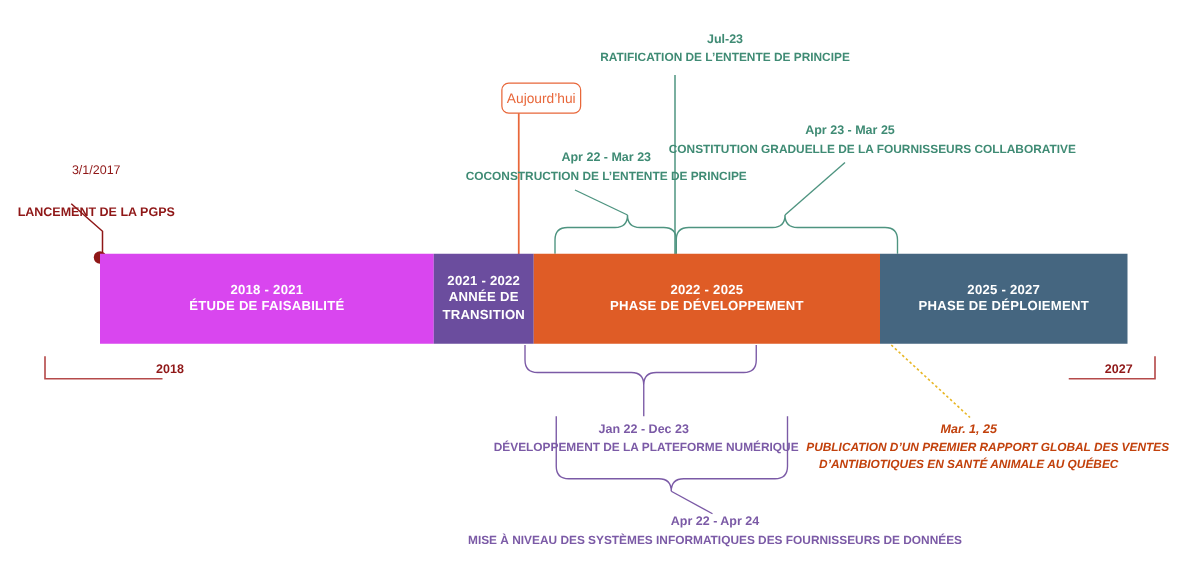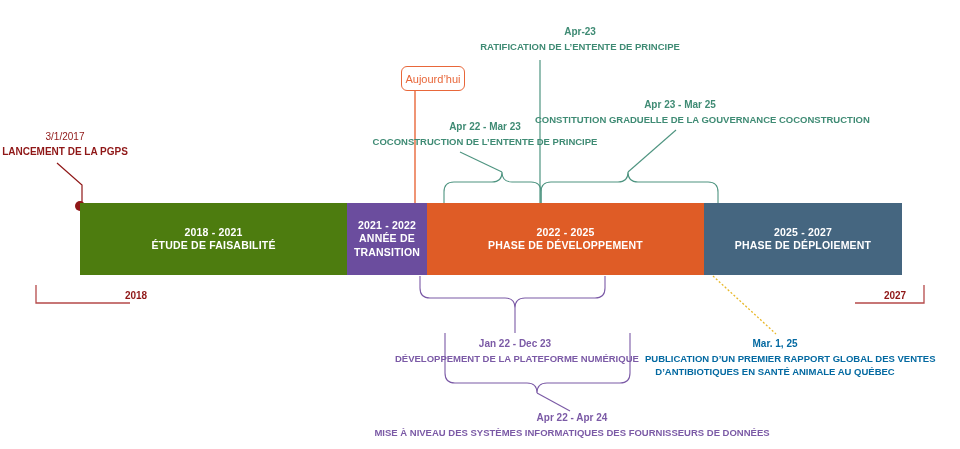--- a/index.html
+++ b/index.html
@@ -70,21 +70,21 @@
   }
   .lbl .text {
     font-size: 9.5px;
     font-weight: bold;
     display: block;
     white-space: nowrap;
   }
 
   .c-green  { color: #3f8b74; }
   .c-purple { color: #7b5aa6; }
-  .c-gold   { color: #0369a1; }
+  .c-gold   { color: #c2410c; font-style: italic; }
 
   
   #today {
     position: absolute;
     left: 384px;
     top: 66px;
     width: 62px;
     height: 23px;
     border: 1.4px solid #e8673a;
     border-radius: 6px;
@@ -99,32 +99,34 @@
   }
 
   
   #launch {
     position: absolute;
     left: 0px;
     top: 129px;
     width: 130px;
     text-align: center;
     line-height: 1.5;
+    padding-left: 12px;
   }
   #launch .date {
     font-size: 10px;
     color: #8f1717;
     display: block;
   }
   #launch .text {
     font-size: 10px;
     font-weight: bold;
     color: #8f1717;
     display: block;
     white-space: nowrap;
+    margin-top: 19px;
   }
 
   
   .yearmark {
     position: absolute;
     top: 286px;
     height: 18px;
     color: #8f1717;
     font-size: 10px;
     font-weight: bold;
@@ -197,36 +199,36 @@
   </svg>
 
   <div id="launch">
     <span class="date">3/1/2017</span>
     <span class="text">LANCEMENT DE LA PGPS</span>
   </div>
 
   <div id="today">Aujourd’hui</div>
 
   <div class="lbl c-green" style="left:425px; top:25px; width:310px;">
-    <span class="date">Apr-23</span>
+    <span class="date">Jul-23</span>
     <span class="text">RATIFICATION DE L’ENTENTE DE PRINCIPE</span>
   </div>
 
   <div class="lbl c-green" style="left:355px; top:120px; width:260px;">
     <span class="date">Apr 22 - Mar 23</span>
     <span class="text">COCONSTRUCTION DE L’ENTENTE DE PRINCIPE</span>
   </div>
 
   <div class="lbl c-green" style="left:535px; top:98px; width:290px;">
     <span class="date">Apr 23 - Mar 25</span>
-    <span class="text">CONSTITUTION GRADUELLE DE LA GOUVERNANCE COCONSTRUCTION</span>
+    <span class="text">CONSTITUTION GRADUELLE DE LA FOURNISSEURS COLLABORATIVE</span>
   </div>
 
   <div id="bar">
-    <div class="seg" style="background:#4d7c0f; width:267px;">
+    <div class="seg" style="background:#d946ef; width:267px;">
       <span class="yrs">2018 - 2021</span>
       <span class="nm">ÉTUDE DE FAISABILITÉ</span>
     </div>
     <div class="seg" style="background:#6b4d9e; width:80px;text-align:right;">
       <span class="yrs">2021 - 2022</span>
       <span class="nm">ANNÉE DE</span>
       <span class="nm">TRANSITION</span>
     </div>
     <div class="seg" style="background:#df5c26; width:277px;align-items:center;">
       <span class="yrs">2022 - 2025</span>

